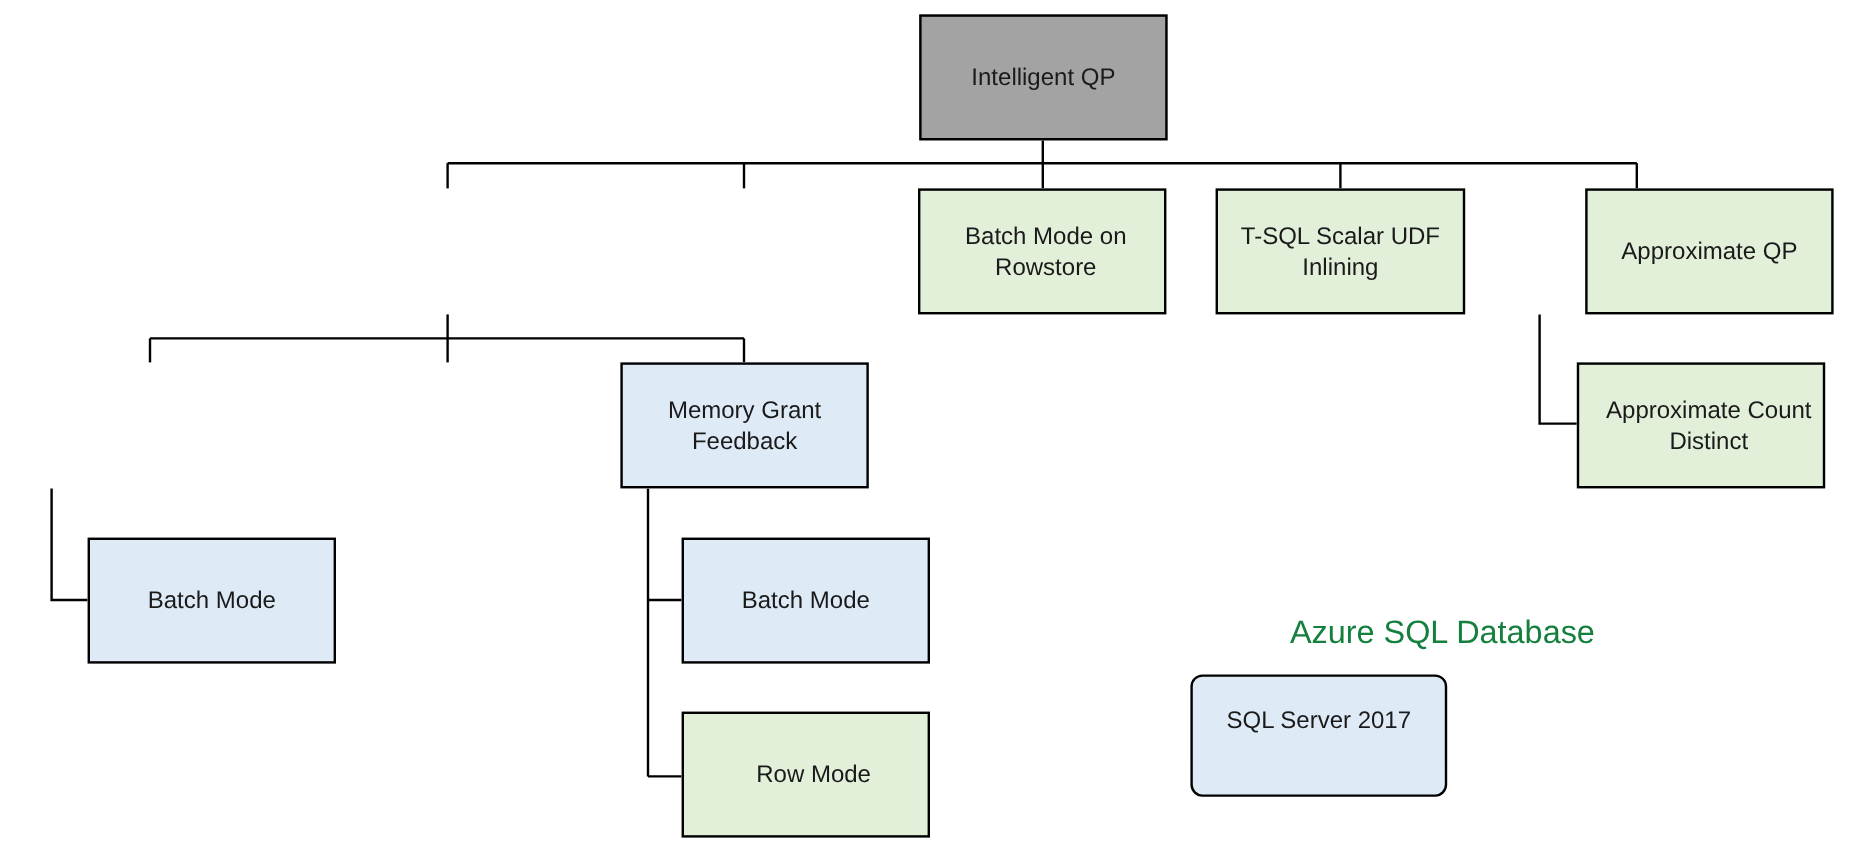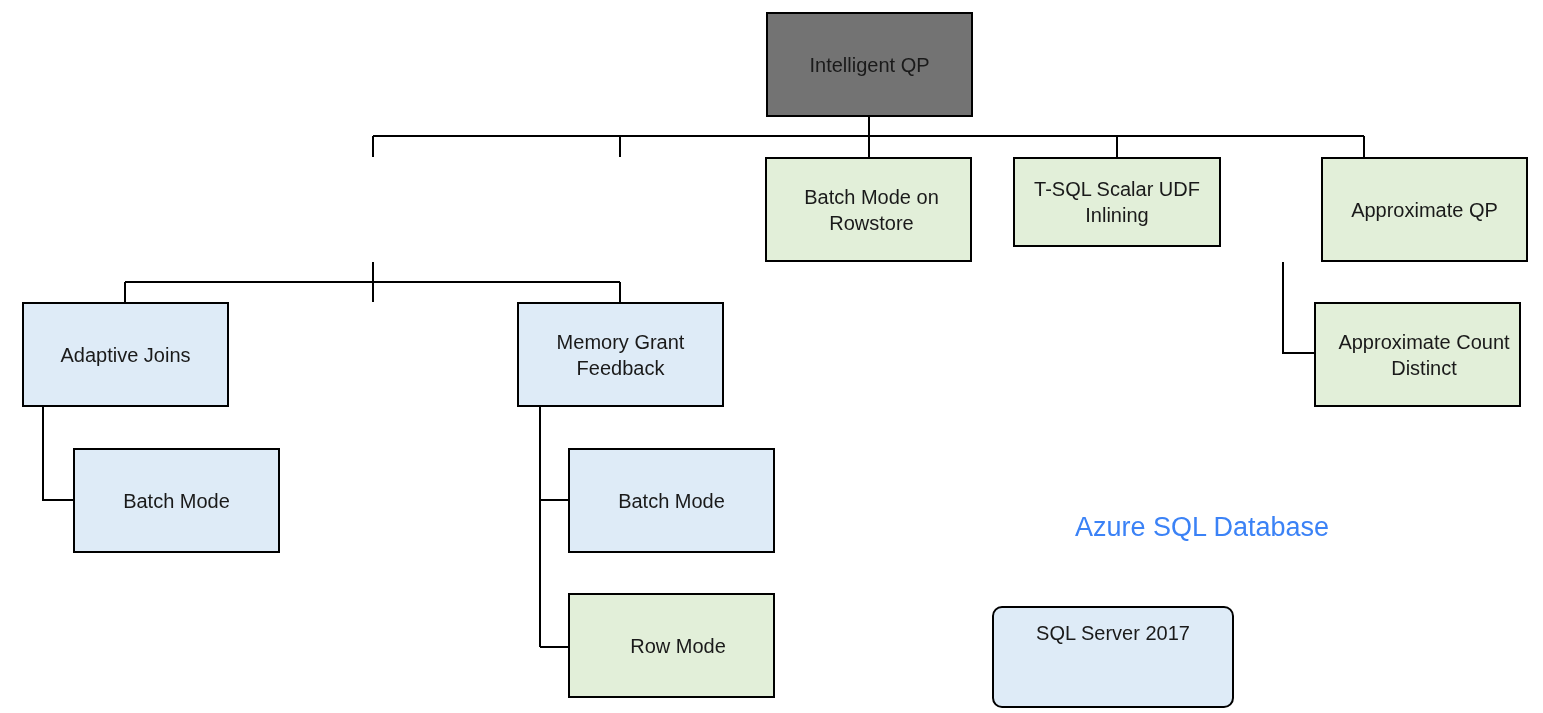--- a/index.html
+++ b/index.html
@@ -11,39 +11,39 @@
   .node{
     position:absolute;box-sizing:border-box;border:2px solid #000000;
     display:flex;align-items:center;justify-content:center;text-align:center;
     font-size:20px;line-height:1.3;padding:4px 8px;
   }
   
   .n0{left:766px;top:12px;width:207px;height:105px;}
   .n1{left:270px;top:157px;width:207px;height:105px;}
   .n2{left:517px;top:157px;width:207px;height:105px;}
   .n3{left:765px;top:157px;width:207px;height:105px;padding-left:14px;}
-  .n4{left:1013px;top:157px;width:208px;height:90px;}
+  .n4{left:1013px;top:157px;width:208px;height:105px;}
   .n5{left:1321px;top:157px;width:207px;height:105px;}
   .n6{left:22px;top:302px;width:207px;height:105px;}
   .n7{left:270px;top:302px;width:207px;height:105px;}
   .n8{left:517px;top:302px;width:207px;height:105px;}
   .n9{left:1314px;top:302px;width:207px;height:105px;padding-left:21px;}
   .n10{left:73px;top:448px;width:207px;height:105px;}
   .n11{left:568px;top:448px;width:207px;height:105px;}
   .n12{left:568px;top:593px;width:207px;height:105px;}
   
   .legend-title{
     position:absolute;left:1032px;top:512px;width:340px;text-align:center;
-    font-size:27px;color:#3b82f6;
+    font-size:27px;color:#15803d;
   }
   .legend-box{
     position:absolute;box-sizing:border-box;border:2px solid #000000;border-radius:10px;
     display:flex;justify-content:center;text-align:center;font-size:20px;
   }
-  .lg0{left:992px;top:562px;width:242px;height:102px;align-items:flex-start;padding-top:14px;margin-top:44px;}
+  .lg0{left:992px;top:562px;width:214px;height:102px;align-items:flex-start;padding-top:26px;}
   .lg1{left:1212px;top:562px;width:204px;height:102px;align-items:center;}
 </style>
 </head>
 <body>
 
 <div class="canvas">
 
   <svg class="connectors" viewBox="0 0 1543 713" fill="none" stroke="#000000" stroke-width="2">
 
     <path d="M869 117 V136"></path>
@@ -62,34 +62,31 @@
 
     <path d="M43 407 V500 H73"></path>
 
     <path d="M540 407 V647"></path>
     <path d="M540 500 H568"></path>
     <path d="M540 647 H568"></path>
 
     <path d="M1283 262 V353 H1314"></path>
   </svg>
 
-  <div class="node n0" style="background: #737373; text-align: center;">
+  <div class="node n0" style="background: #a3a3a3; text-align: center;">
     <span>Intelligent QP</span>
   </div>
   <div class="node n3" style="background: rgb(226, 239, 217);">
     <span>Batch Mode on Rowstore</span>
   </div>
   <div class="node n4" style="background: rgb(226, 239, 217);">
     <span>T-SQL Scalar UDF Inlining</span>
   </div>
   <div class="node n5" style="background: rgb(226, 239, 217);">
     <span>Approximate QP</span>
-  </div>
-  <div class="node n6" style="background: rgb(222, 235, 247);">
-    <span>Adaptive Joins</span>
   </div>
   <div class="node n8" style="background: rgb(222, 235, 247);">
     <span>Memory Grant Feedback</span>
   </div>
   <div class="node n9" style="background: rgb(226, 239, 217);">
     <span>Approximate Count Distinct</span>
   </div>
   <div class="node n10" style="background: rgb(222, 235, 247);">
     <span>Batch Mode</span>
   </div>

